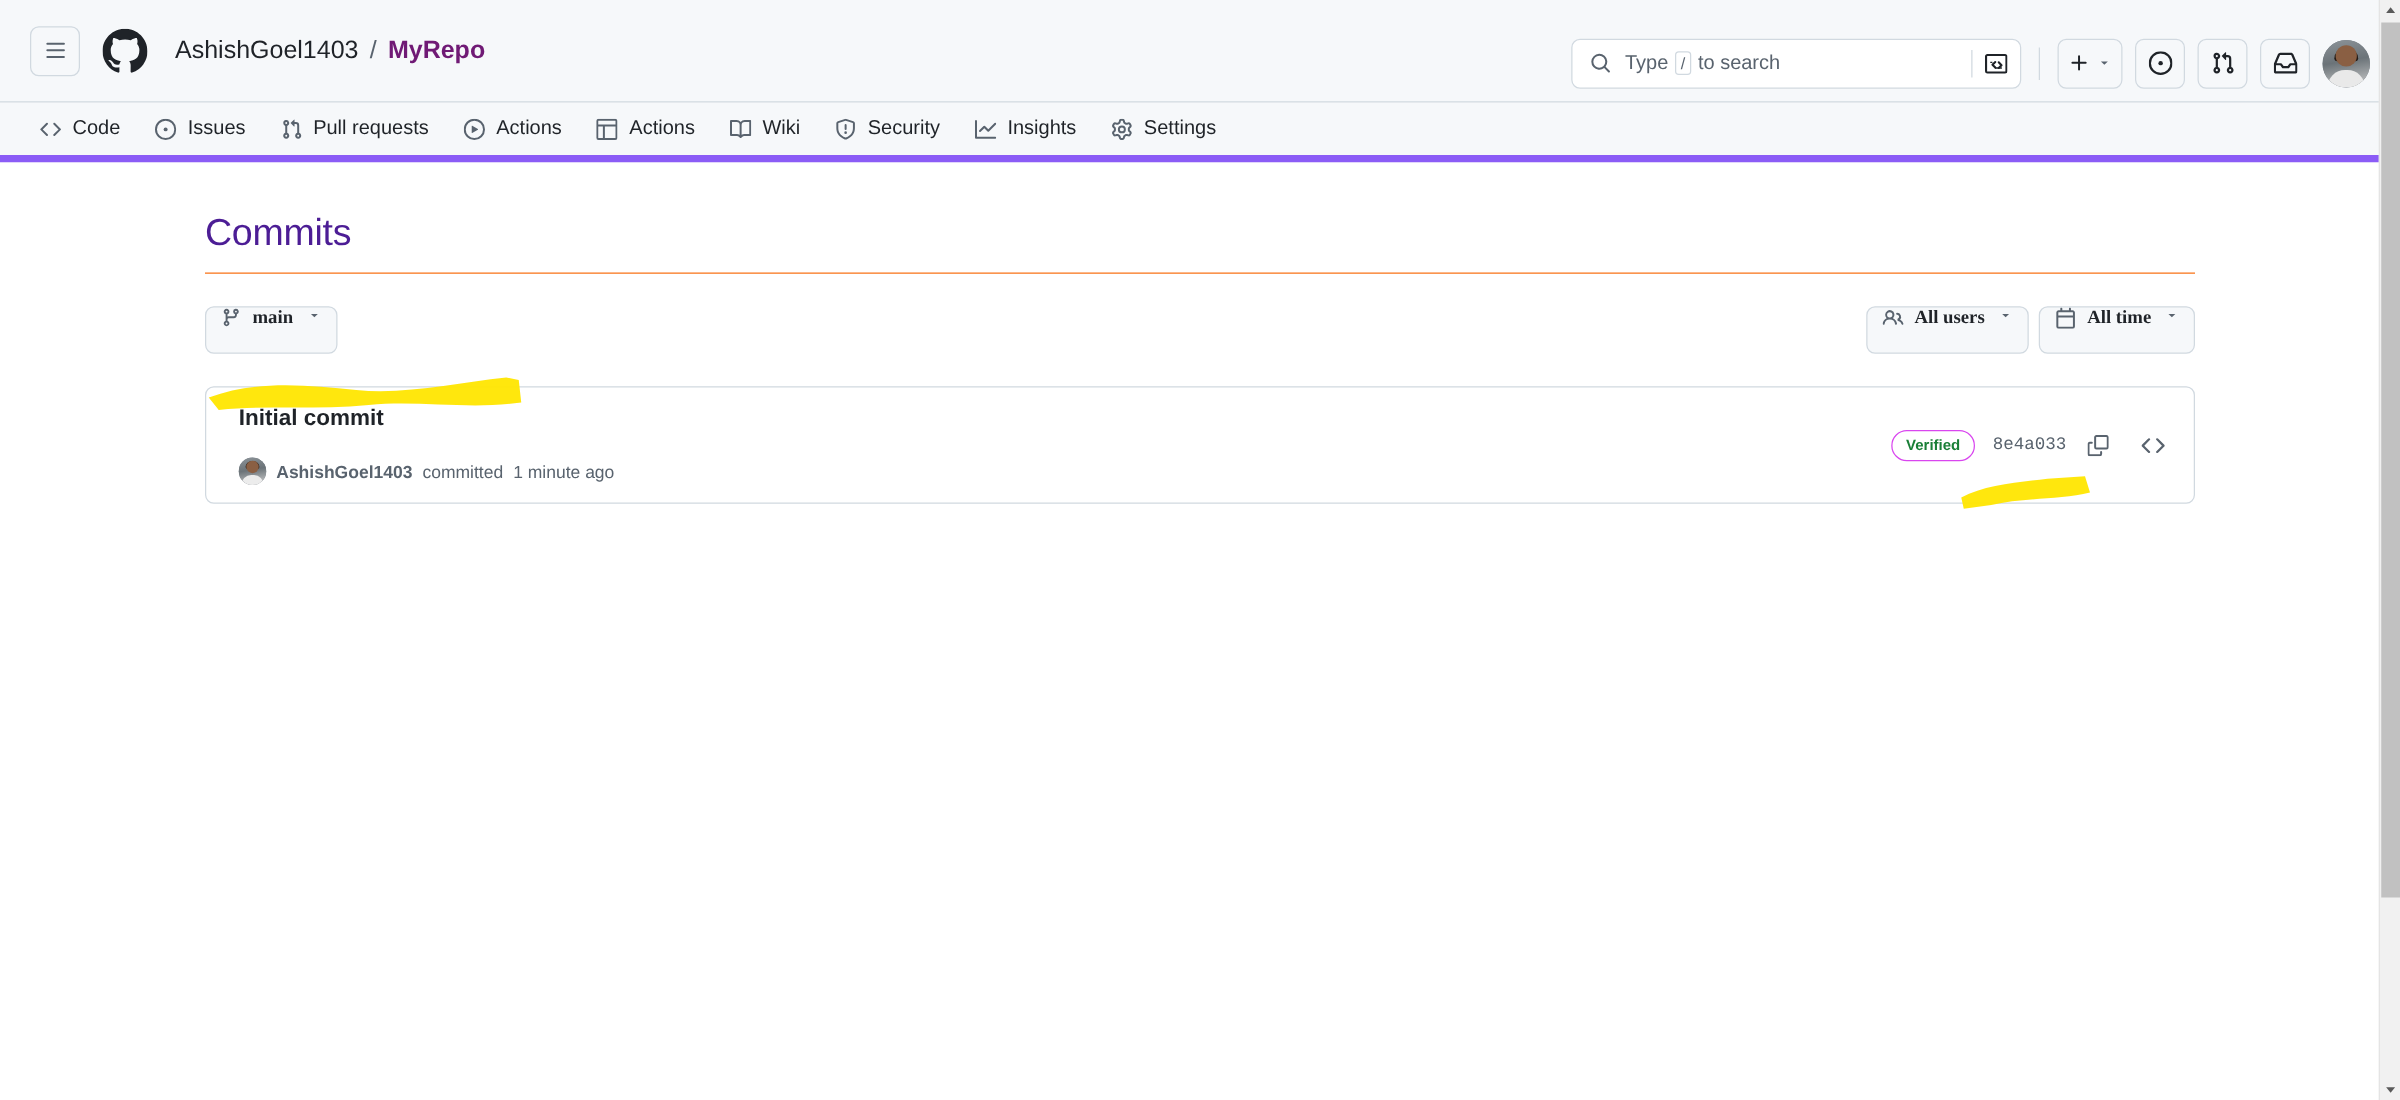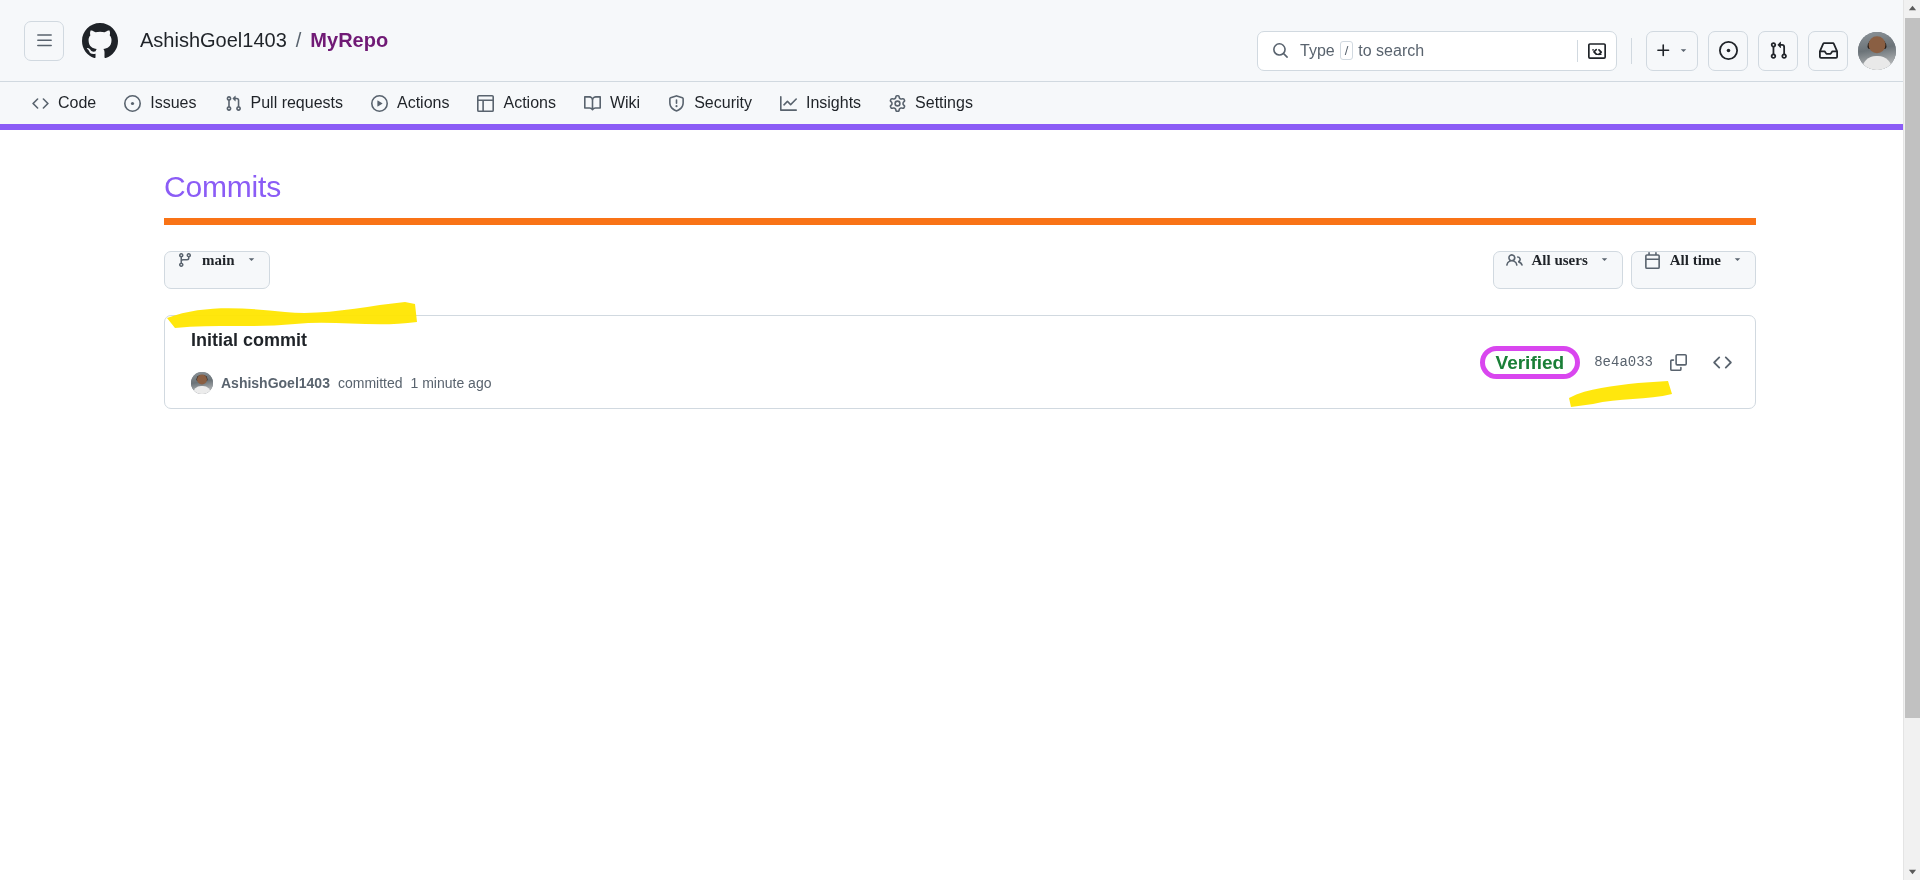--- a/index.html
+++ b/index.html
@@ -206,24 +206,24 @@
   }
   .container {
     width: 1600px;
     margin: 0 auto;
     padding: 0 4px;
   }
 
   .page-title {
     font-size: 30px;
     font-weight: normal;
-    color: #8b5cf6;
+    color: #4c1d95;
     letter-spacing: -0.2px;
     padding-bottom: 14px;
-    border-bottom: 7px solid #f97316;
+    border-bottom: 1px solid #f97316;
     margin-bottom: 26px;
   }
 
   .filters-row {
     display: flex;
     align-items: center;
     justify-content: space-between;
     margin-bottom: 26px;
   }
 
@@ -353,25 +353,25 @@
     color: #59636e;
     cursor: pointer;
   }
 
   .commit-right {
     display: flex;
     align-items: center;
     gap: 14px;
   }
   .verified-badge {
-    border: 5px solid #d946ef;
+    border: 1px solid #d946ef;
     color: #1a7f37;
     border-radius: 20px;
     padding: 2px 11px;
-    font-size: 19px;
+    font-size: 12px;
     font-weight: bold;
     cursor: pointer;
     line-height: 19px;
   }
   .sha-wrap {
     display: flex;
     align-items: center;
     gap: 10px;
     position: relative;
   }

